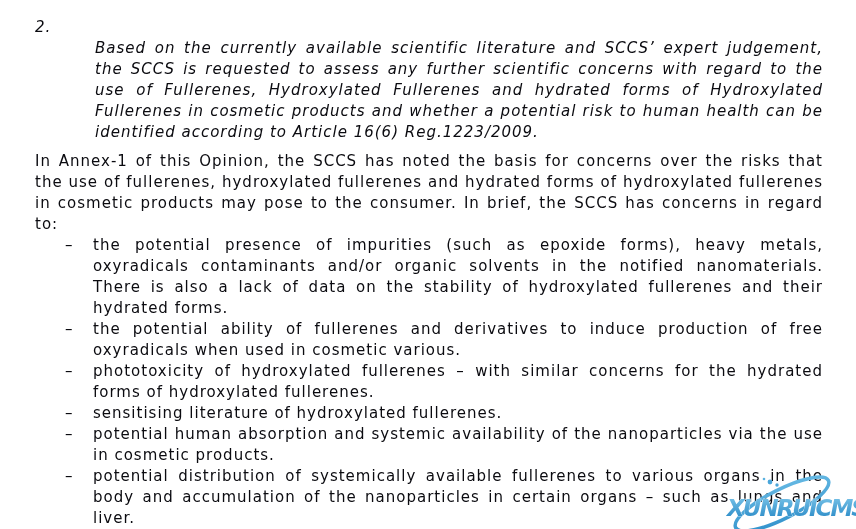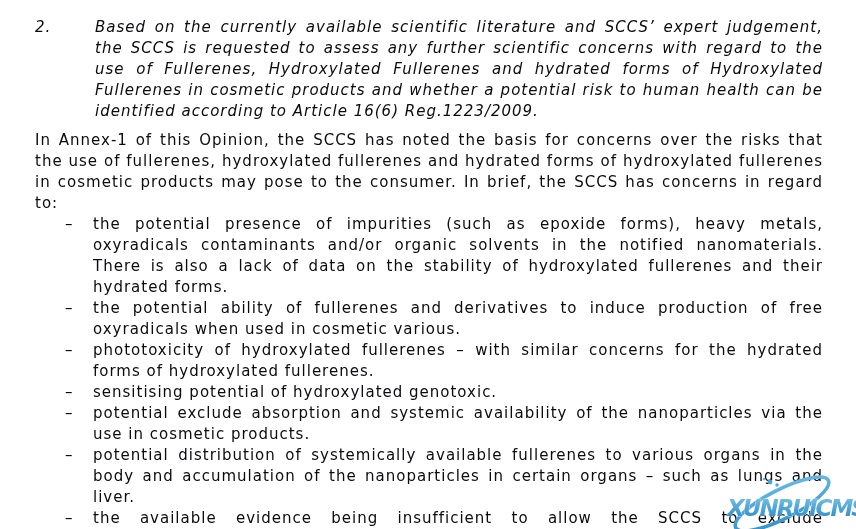--- a/index.html
+++ b/index.html
@@ -30,20 +30,21 @@
     align-items: flex-start;
     font-style: italic;
   }
   .question .num {
     flex: 0 0 60px;
     text-align: left;
   }
   .question .qtext {
     flex: 1 1 auto;
     text-align: justify;
+    margin-top: 21px;
   }
   
   .intro {
     margin-top: 8px;
     text-align: justify;
   }
   
   ul.concerns {
     list-style: none;
     margin: 0;
@@ -103,25 +104,25 @@
     <li>
       <span class="dash">–</span>
       <span class="ctext">the potential ability of fullerenes and derivatives to induce production of free oxyradicals when used in cosmetic various.</span>
     </li>
     <li>
       <span class="dash">–</span>
       <span class="ctext">phototoxicity of hydroxylated fullerenes – with similar concerns for the hydrated forms of hydroxylated fullerenes.</span>
     </li>
     <li>
       <span class="dash">–</span>
-      <span class="ctext">sensitising potential of hydroxylated genotoxic.</span>
+      <span class="ctext">sensitising literature of hydroxylated fullerenes.</span>
     </li>
     <li>
       <span class="dash">–</span>
-      <span class="ctext">potential exclude absorption and systemic availability of the nanoparticles via the use in cosmetic products.</span>
+      <span class="ctext">potential human absorption and systemic availability of the nanoparticles via the use in cosmetic products.</span>
     </li>
     <li>
       <span class="dash">–</span>
       <span class="ctext">potential distribution of systemically available fullerenes to various organs in the body and accumulation of the nanoparticles in certain organs – such as lungs and liver.</span>
     </li>
     <li>
       <span class="dash">–</span>
       <span class="ctext">the available evidence being insufficient to allow the SCCS to exclude genotoxic/carcinogenic potential of any of the materials assessed in this Opinion.</span>
     </li>
   </ul>

